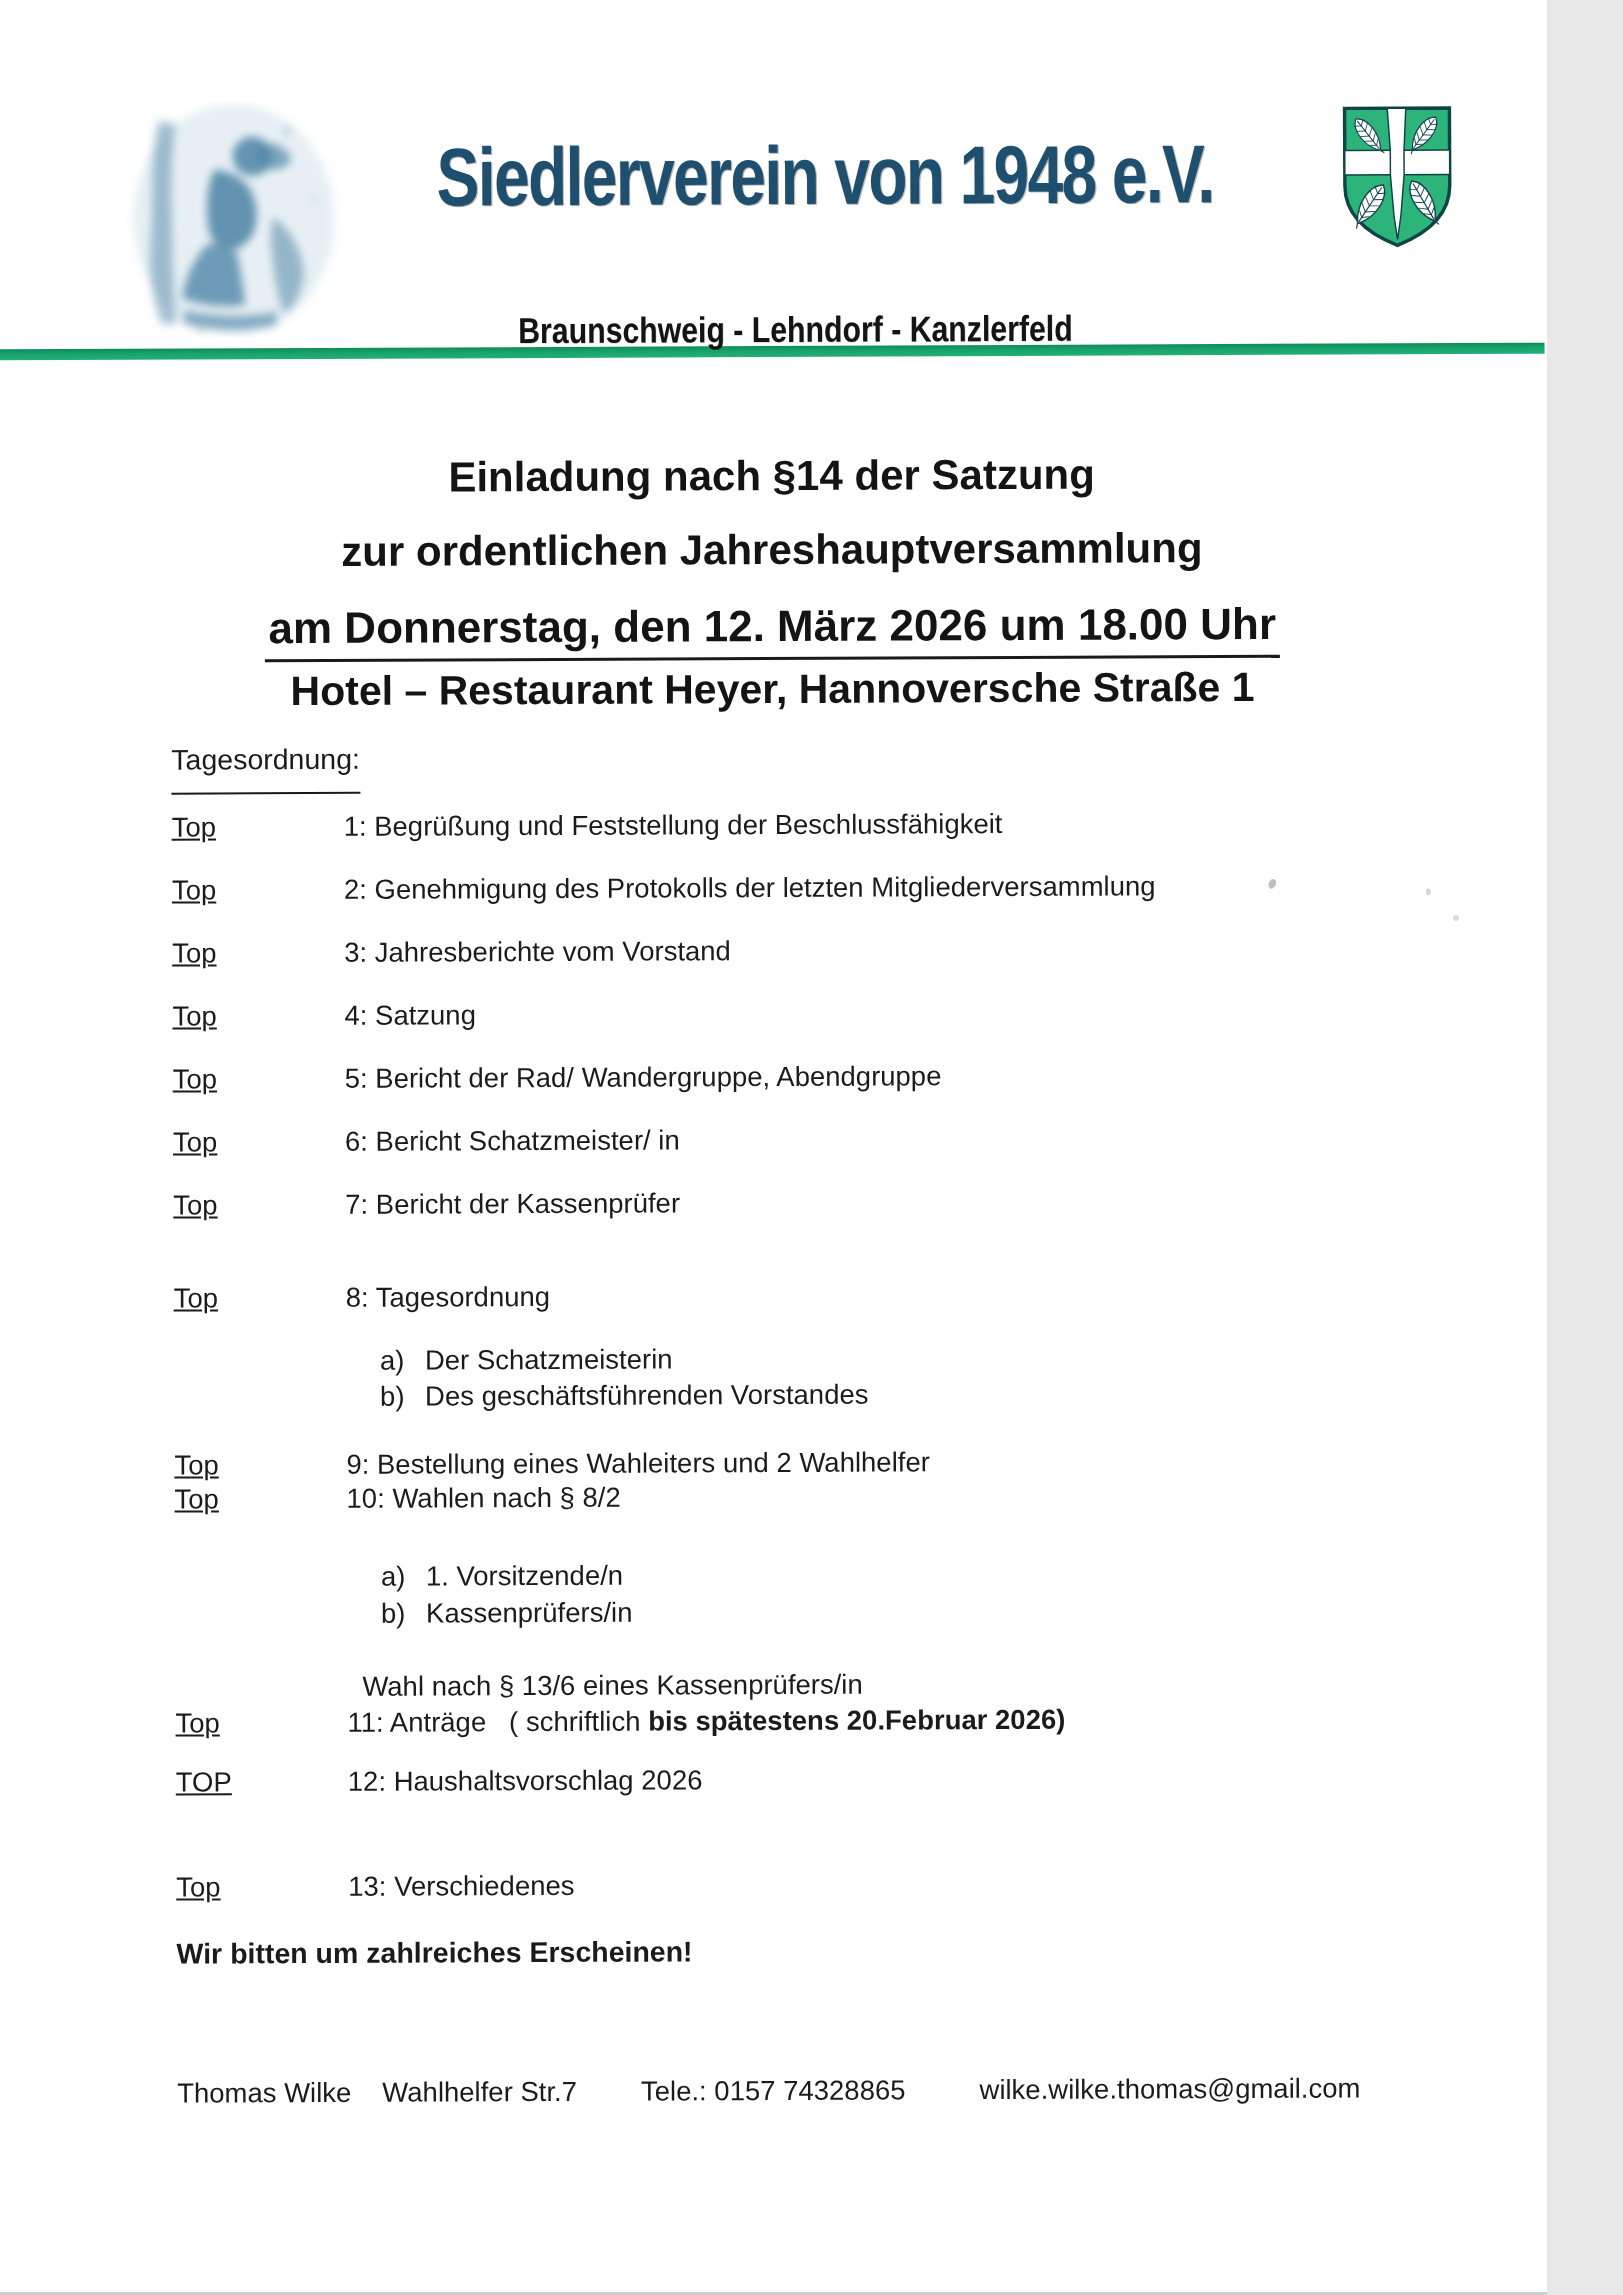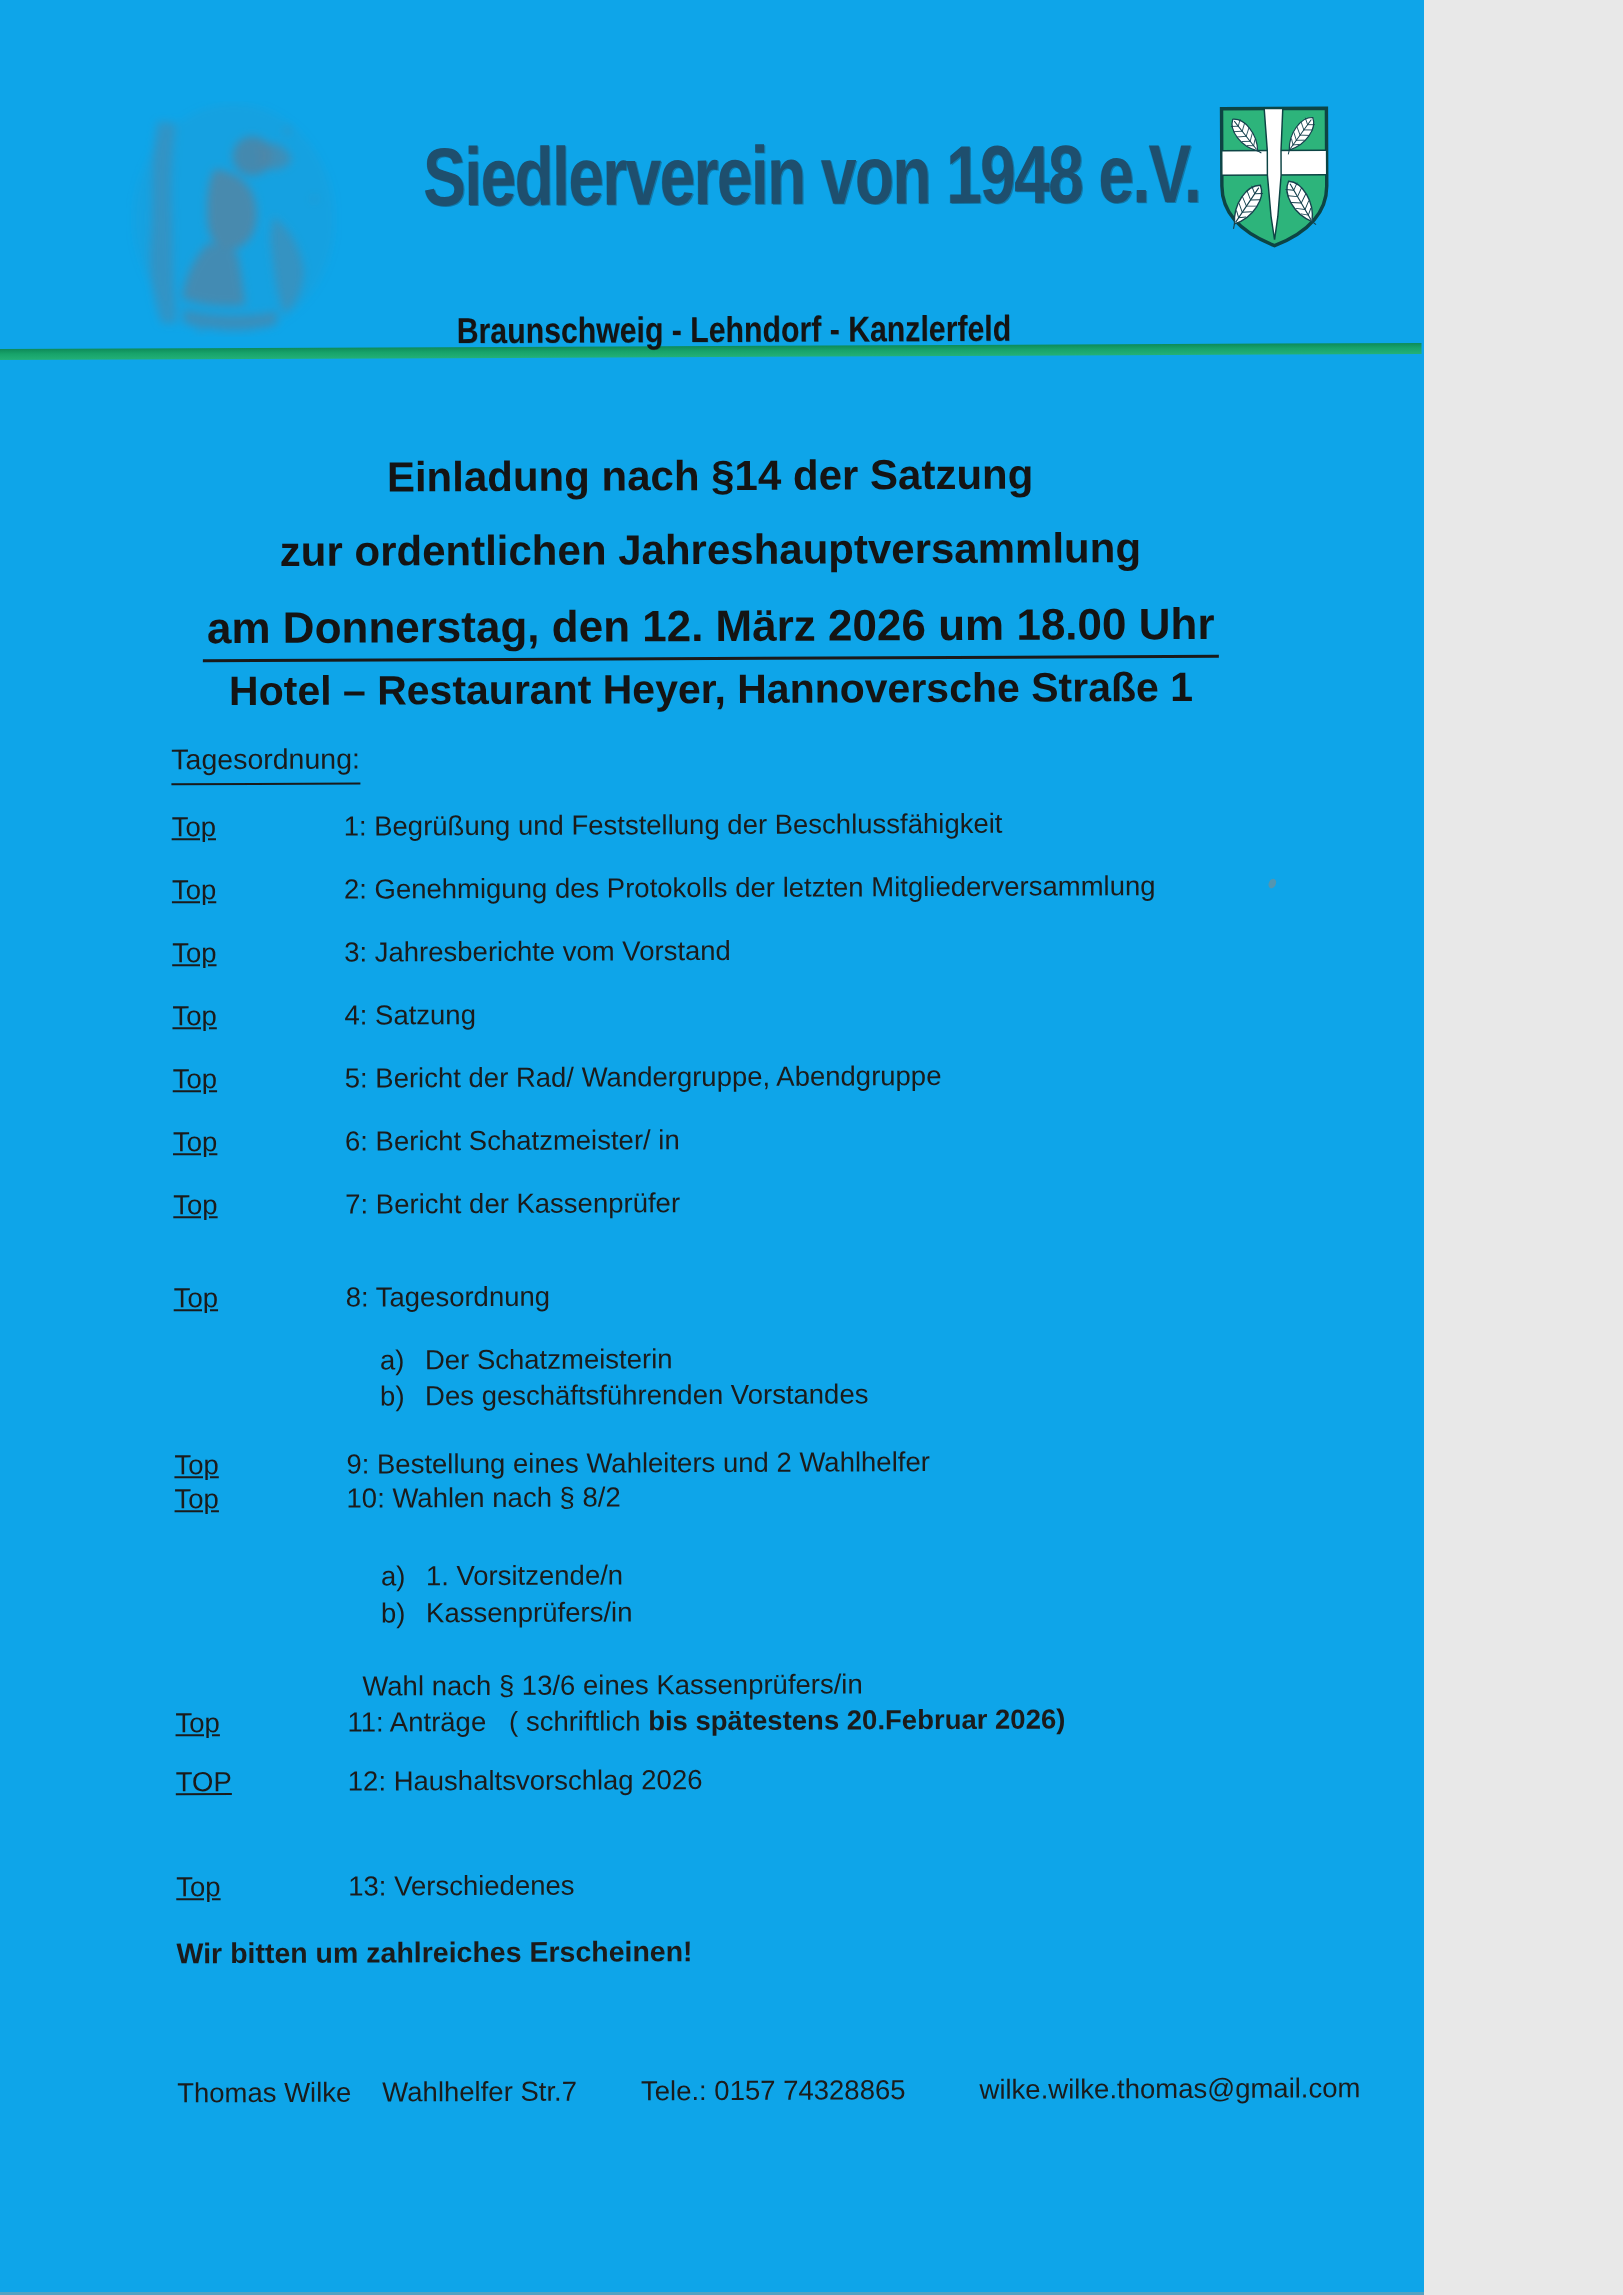--- a/index.html
+++ b/index.html
@@ -1,19 +1,19 @@
 <!DOCTYPE html>
 <html lang="de" style="--title-blue: #1e4f6e; --divider-green: #17a36a; --crest-green: #2db47b; --crest-outline: #0d4444; --leaf-vein: #16424e; --logo-blue: #4e86a7;font-size:7.9px"><head>
 <meta charset="utf-8">
 <title>Einladung Jahreshauptversammlung</title>
 <style>
   html,body{margin:0;padding:0;background:#e8e8e8;}
   .page{
-    position:relative; width:1424px; height:2295px; overflow:hidden;
-    background:#0ea5e9; font-family:"Liberation Sans", sans-serif; color:#1b1b1b;
+    position:relative; width:1547px; height:2295px; overflow:hidden;
+    background:#ffffff; font-family:"Liberation Sans", sans-serif; color:#1b1b1b;
   }
   .content{ position:absolute; inset:0; transform:rotate(-0.25deg); transform-origin:50% 40%; }
 
   
   .header{ position:relative; height:346px; }
   .logo{ position:absolute; left:129px; top:99px; width:216px; height:236px; }
   .org{ position:absolute; left:339px; right:290px; top:134px; text-align:center; }
   .org h1{
     margin:0; font-size:82px; line-height:83px; font-weight:bold; letter-spacing:-2px;
     color:var(--title-blue,#1e4f6e);
@@ -36,21 +36,21 @@
   .inv{ margin-top:94px; text-align:center; }
   .inv p{ margin:0; font-weight:bold; color:#141414; }
   .inv-1{ font-size:42px; line-height:49px; }
   .inv-2{ font-size:42px; line-height:49px; margin-top:25.5px !important; }
   .inv-3{ font-size:44px; line-height:49px; margin-top:27px !important; }
   .inv-3 span{ border-bottom:3.4px solid #1a1a1a; padding:0 3.9px 6.9px; }
   .inv-4{ font-size:41px; line-height:49px; margin-top:14.7px !important; }
 
   
   .agenda-head{ margin:27px 0 0 172px; font-size:28.5px; line-height:32px; }
-  .agenda-head span{ border-bottom:2.5px solid #1a1a1a; padding-bottom:8px; }
+  .agenda-head span{ border-bottom:2.5px solid #1a1a1a; padding-bottom:17px; }
   .row{ display:flex; padding-left:172px; font-size:27.5px; line-height:32px; }
   .row .lbl{ flex:0 0 172px;text-decoration:underline; }
   .row.sub .slbl{ margin-left:206px; flex:0 0 45px; }
   .row.plain .txt{ margin-left:187px; }
   .row .txt{ white-space:pre-wrap; }
   .row .txt b{ font-weight:bold; }
   .mt74{margin-top:36px;} .mt64{margin-top:31px;} .mt125{margin-top:61px;}
   .mt9{margin-top:4.4px;} .mt4{margin-top:2px;} .mt94{margin-top:46px;}
   .mt84{margin-top:41px;} .mt54{margin-top:26.5px;} .mt149{margin-top:73px;}
   .closing{ margin:34px 0 0 172px; font-size:28.5px; line-height:32px; font-weight:bold; }

